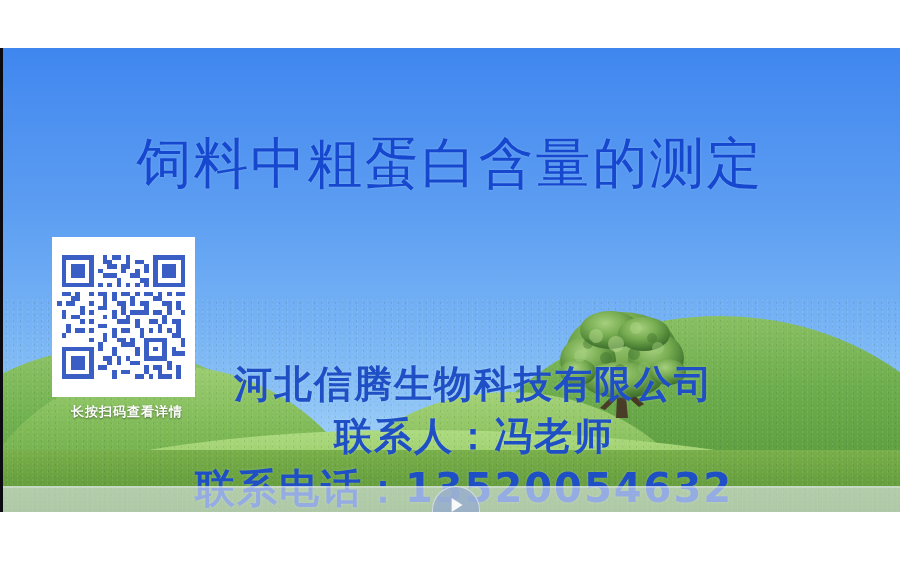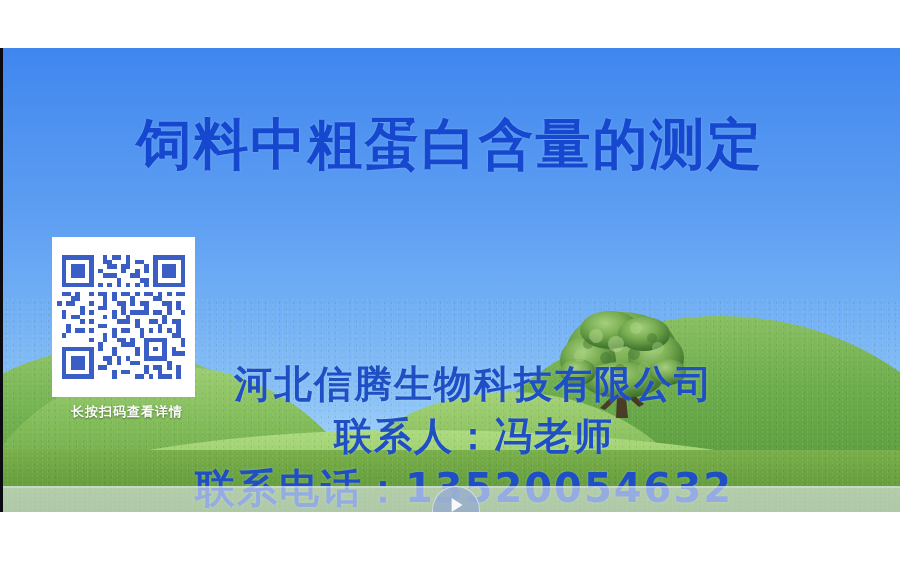--- a/index.html
+++ b/index.html
@@ -147,22 +147,23 @@
     text-align: center;
     z-index: 20;
     pointer-events: none;
   }
   .headline-line {
     font-family: "DejaVu Sans", "Liberation Sans", sans-serif;
     font-size: 54px;
     line-height: 66px;
     letter-spacing: 2px;
     color: #1647cf;
-    font-weight: 700;
+    font-weight: 400;
     text-shadow: 0 0 2px rgba(255,255,255,.30);
+    margin-top: 19px;
   }
   #headline-line-1 { font-size: 55px; }
   #headline-line-2 { font-size: 55px; }
 
   
   #qr-card {
     position: absolute;
     left: 52px;
     top: 189px;
     width: 143px;

